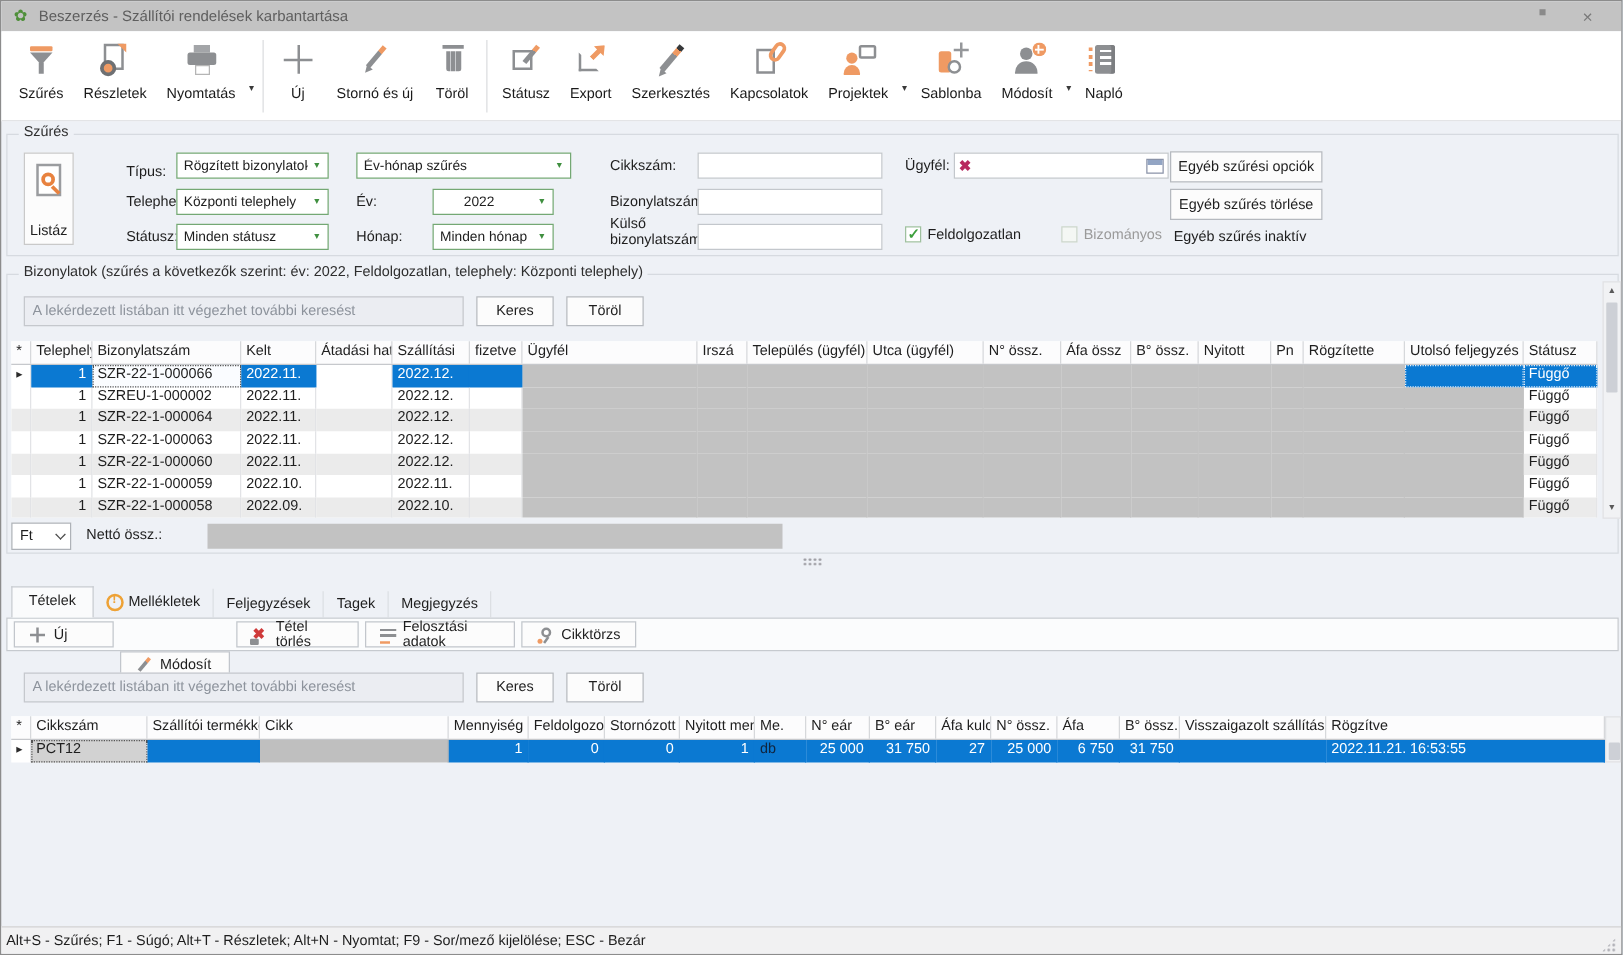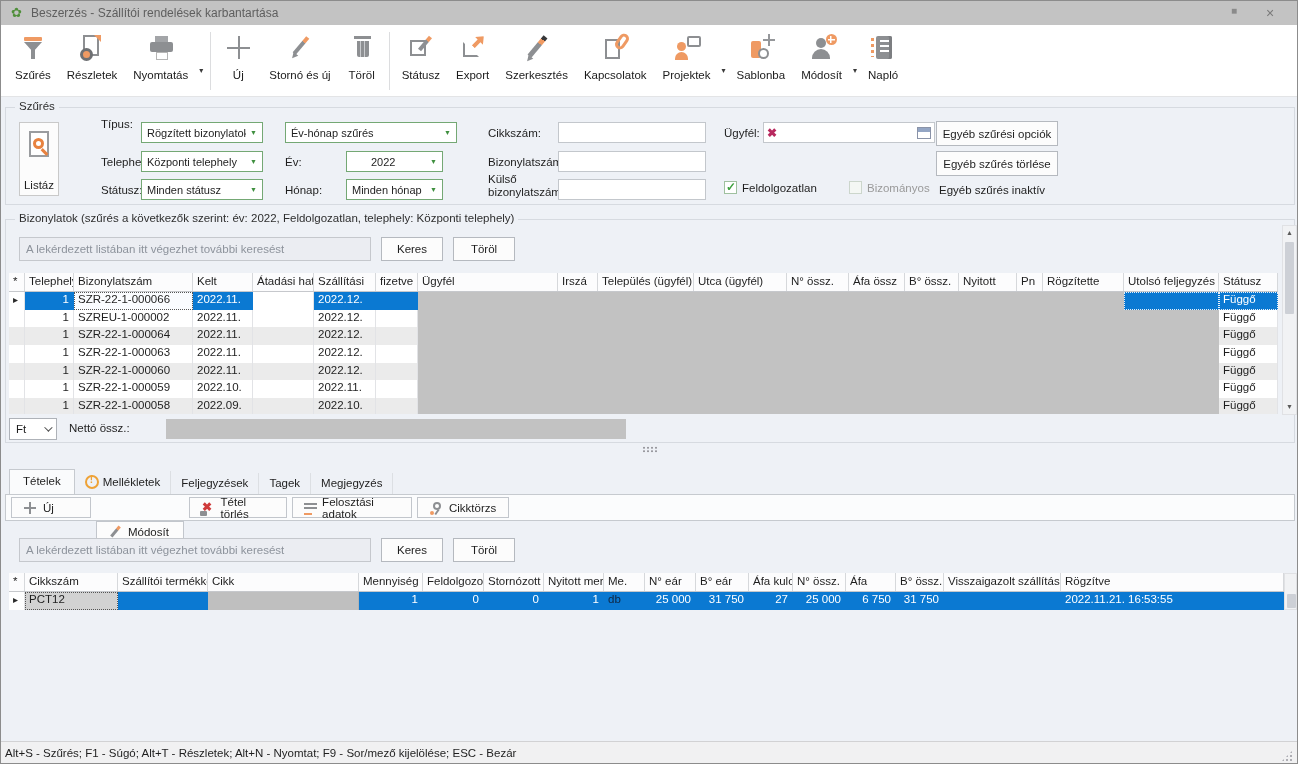--- a/index.html
+++ b/index.html
@@ -273,21 +273,21 @@
   <div class="groupbox" style="left:4px;top:106px;width:1290px;height:98px;"></div>
   <div class="grouplabel" style="left:14px;top:99px;">Szűrés</div>
 
   <div class="listaz-btn">
     <span class="ic-listaz">
         <i></i>
       </span>
     <span>Listáz</span>
   </div>
 
-  <div class="flabel" style="left:100px;top:117px;text-align:right;">Típus:</div>
+  <div class="flabel" style="left:100px;top:131px;text-align:right;">Típus:</div>
   <div class="dd" style="left:140px;top:121px;width:122px;">
     <span class="dval">Rögzített bizonylatok</span>
       <span class="dcaret">▼</span>
   </div>
   <div class="flabel" style="left:100px;top:155px;">Telephely:</div>
   <div class="dd" style="left:140px;top:150px;width:122px;">
     <span class="dval">Központi telephely</span>
       <span class="dcaret">▼</span>
   </div>
   <div class="flabel" style="left:100px;top:183px;">Státusz:</div>

